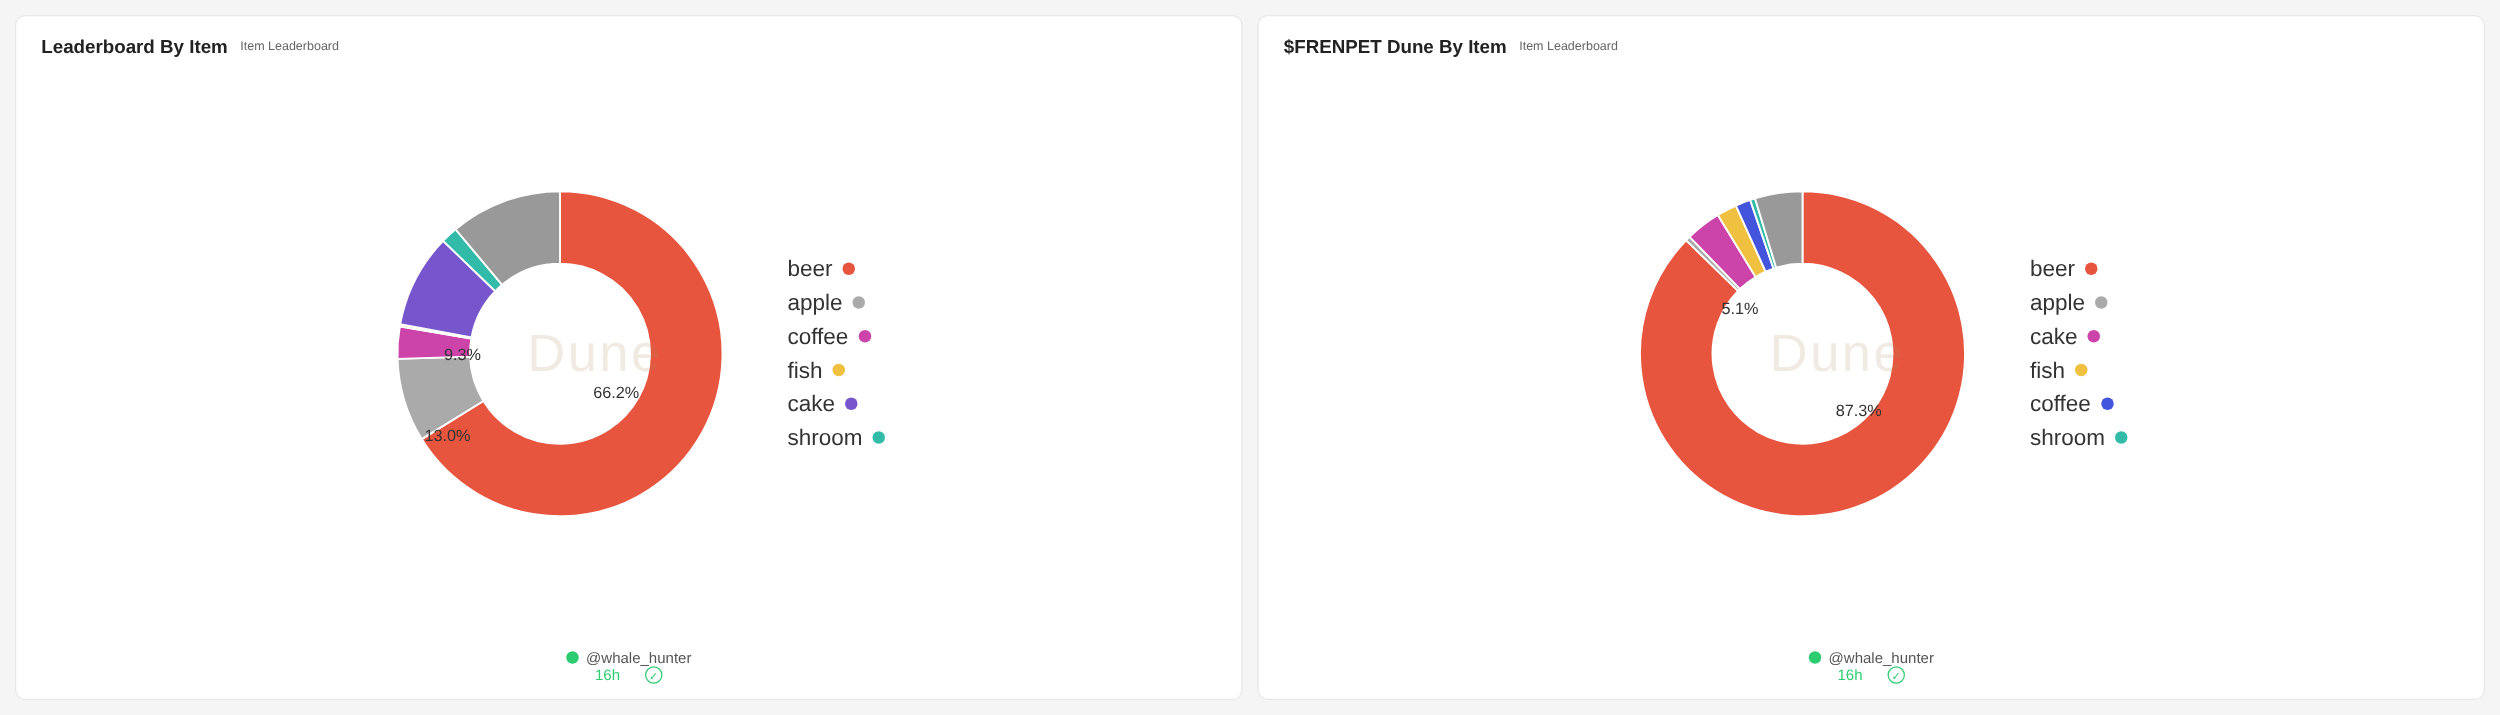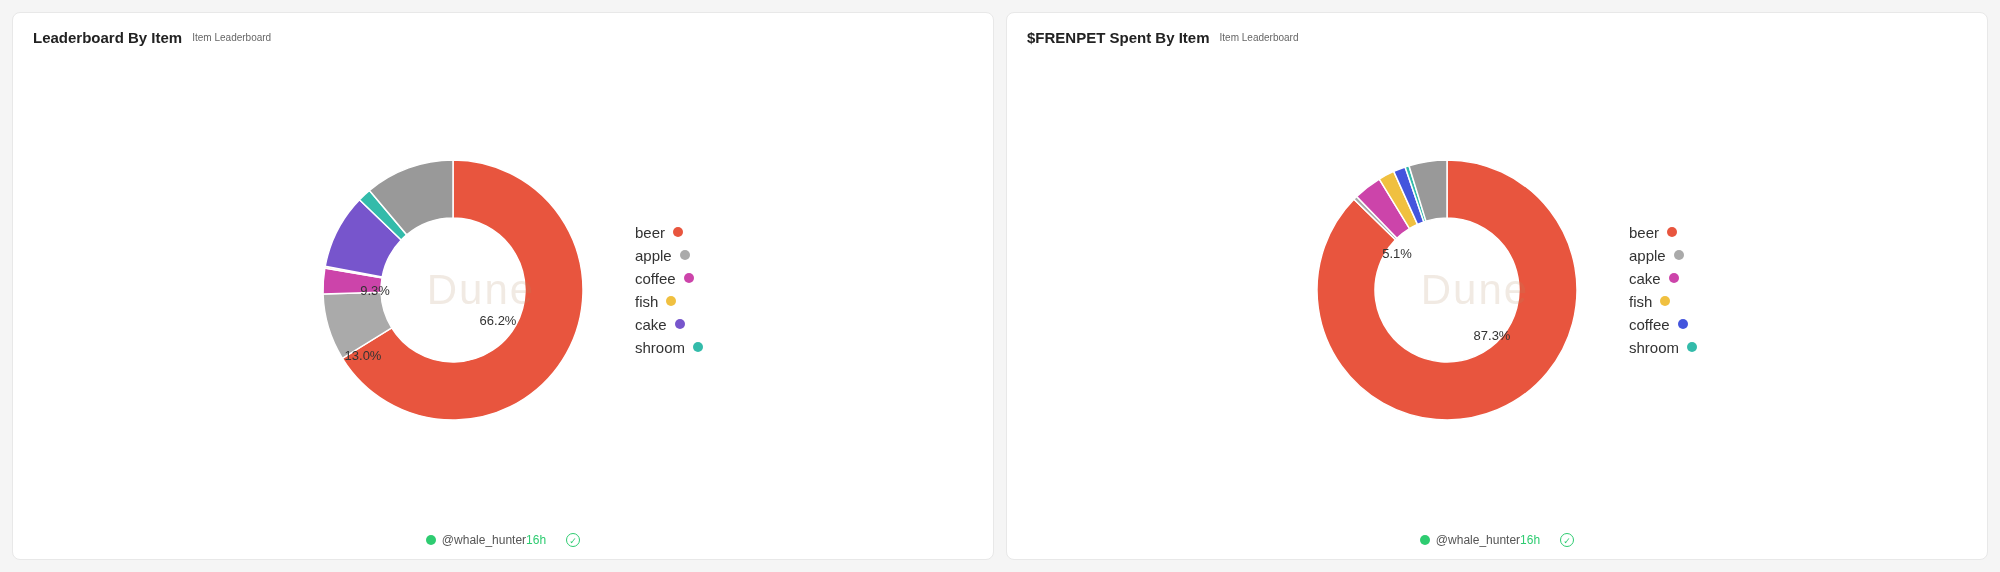--- a/index.html
+++ b/index.html
@@ -72,34 +72,35 @@
     .legend {
       display: flex;
       flex-direction: column;
       gap: 6px;
       margin-left: 32px;
     }
     .legend-item {
       display: flex;
       align-items: center;
       gap: 8px;
-      font-size: 15px;
+      font-size: 18px;
       color: #333;
     }
     .legend-dot {
       width: 10px;
       height: 10px;
       border-radius: 50%;
       flex-shrink: 0;
     }
     .card-footer {
       display: flex;
       align-items: center;
-      justify-content: center;
+      justify-content: flex-start;
       margin-top: 8px;
+      flex-direction: column;
     }
     .footer-user {
       display: flex;
       align-items: center;
       gap: 6px;
       font-size: 12px;
       color: #555;
     }
     .user-dot {
       width: 10px;
@@ -189,21 +190,21 @@
       <span>@whale_hunter</span>
     </div>
     <div class="footer-time">
       <span>16h</span>
       <span class="check-icon">✓</span>
     </div>
   </div>
   </div>
 <div class="chart-card">
     <div class="card-header">
-    <span class="card-title">$FRENPET Spent By Item</span>
+    <span class="card-title">$FRENPET Dune By Item</span>
     <span class="card-subtitle">Item Leaderboard</span>
   </div>
     <div class="chart-area">
       <div class="donut-wrapper"><svg viewBox="0 0 300 300">
           <circle cx="150" cy="158" r="38" fill="rgba(230,180,160,0.45)"></circle>
           <circle cx="158" cy="170" r="28" fill="rgba(200,160,150,0.30)"></circle>
           <path d="M 150 20 A 130 130 0 1 1 56.92825720716188 59.238495530848624 L 98.45257322242813 99.73208983247 A 72 72 0 1 0 150 78 Z" fill="#e8553e" stroke="#fff" stroke-width="1.5"></path>
           <path d="M 56.92825720716188 59.238495530848624 A 130 130 0 0 1 59.69441184033032 56.485825955975386 L 99.98459732695218 98.20753437561714 A 72 72 0 0 0 98.45257322242813 99.73208983247 Z" fill="#aaaaaa" stroke="#fff" stroke-width="1.5"></path>
           <path d="M 59.69441184033032 56.485825955975386 A 130 130 0 0 1 82.26874786072509 39.038396354207435 L 112.48730650747851 88.54434259617642 A 72 72 0 0 0 99.98459732695218 98.20753437561714 Z" fill="#cc44aa" stroke="#fff" stroke-width="1.5"></path>
           <path d="M 82.26874786072509 39.038396354207435 A 130 130 0 0 1 96.7100056005956 31.424384897604483 L 120.48554156340678 84.32735163559633 A 72 72 0 0 0 112.48730650747851 88.54434259617642 Z" fill="#f0c040" stroke="#fff" stroke-width="1.5"></path>

